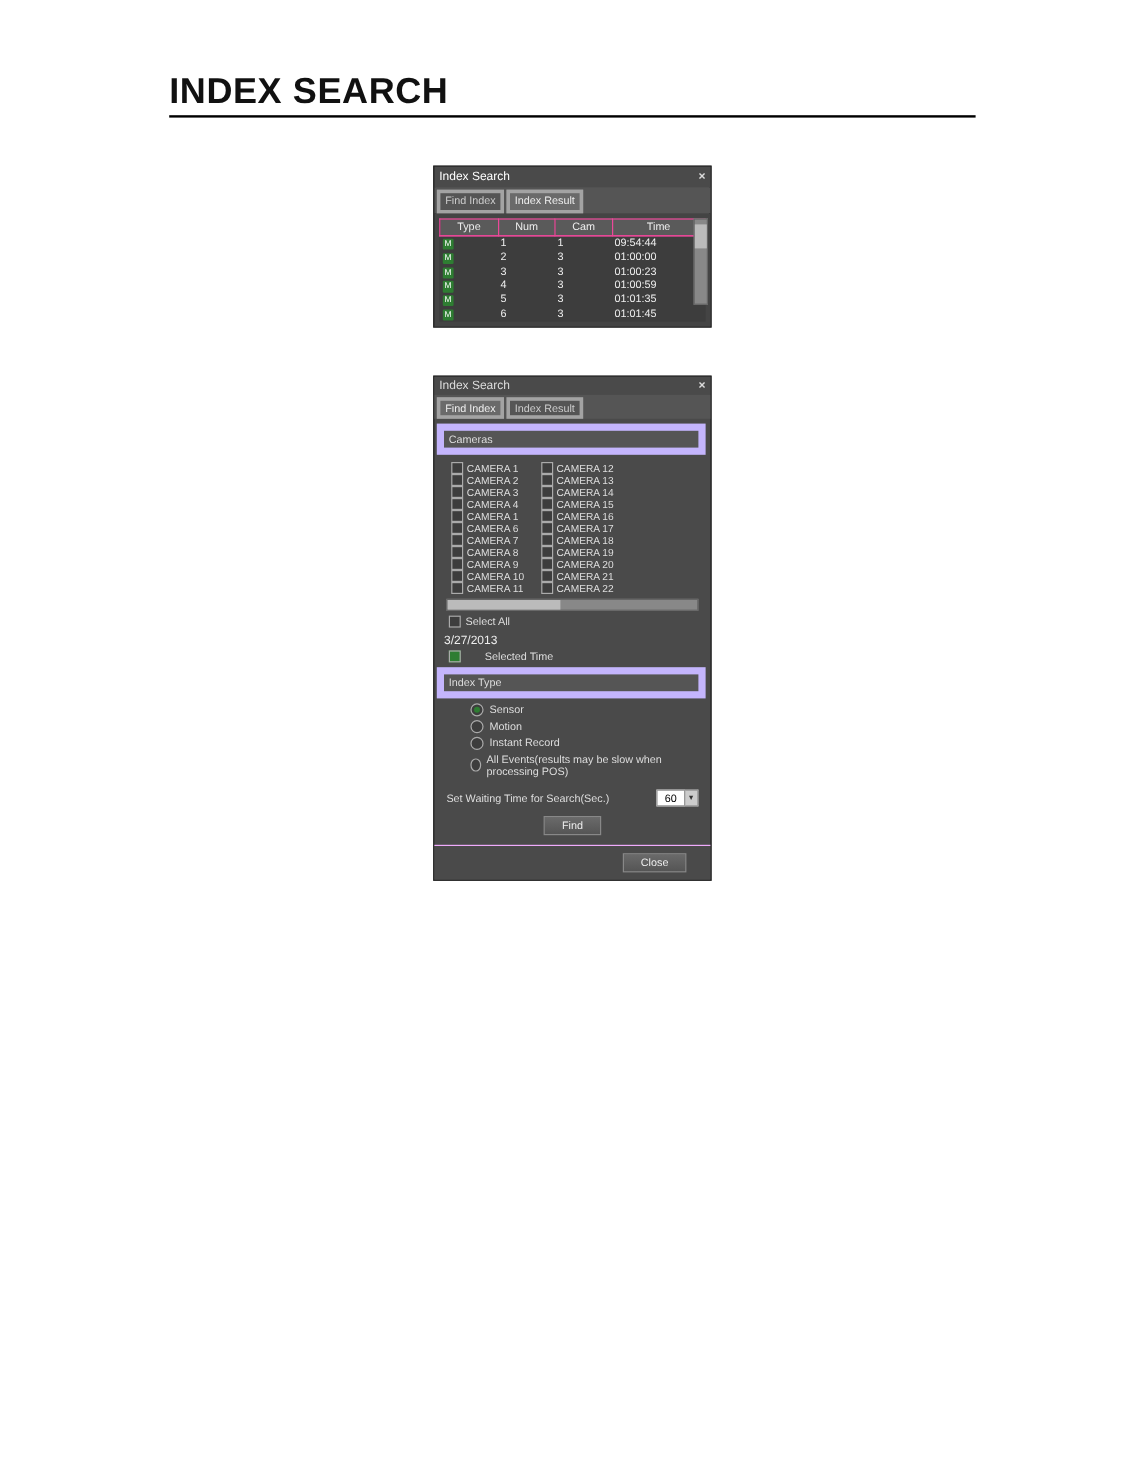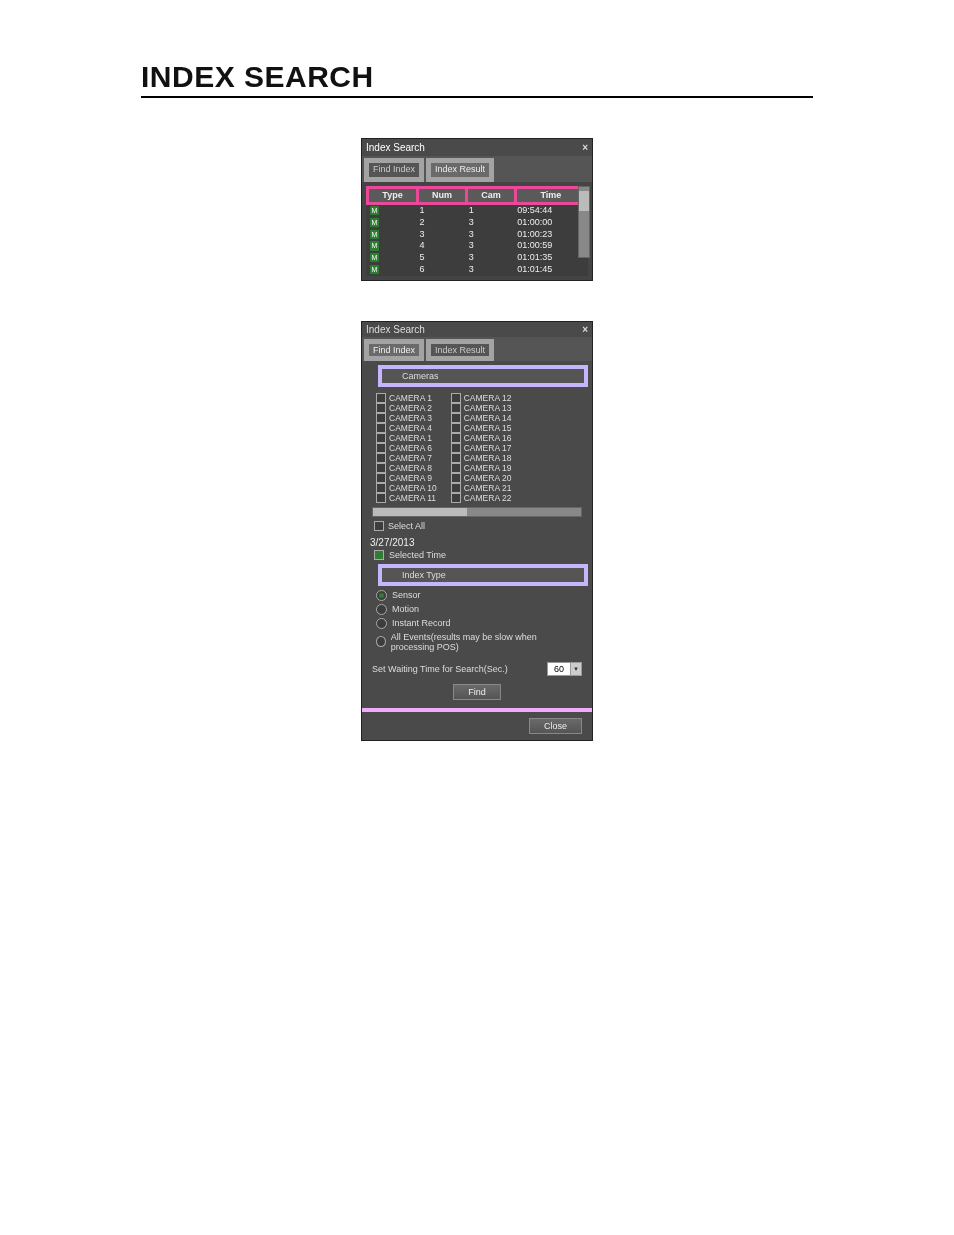--- a/index.html
+++ b/index.html
@@ -6,62 +6,62 @@
   .page{width:872px;margin:0 auto;padding:60px 100px 80px 100px;box-sizing:border-box}
   .page-title{font-family:Impact,"Arial Black",sans-serif;font-weight:900;font-size:30px;letter-spacing:.5px;
     border-bottom:2px solid #000;padding-bottom:2px;margin-bottom:40px;color:#111}
   .body-line{font-size:13px;margin:40px 0 20px 150px}
   .window{background:#444;color:#fff;border:1px solid #222;width:230px;margin:0 auto 30px auto;font-size:10px;
     line-height:1.3;box-shadow:0 0 0 1px #000 inset}
   .titlebar{display:flex;align-items:center;justify-content:space-between;background:#4a4a4a;padding:2px 4px;
     font-size:10px}
   .close-x{color:#ddd;cursor:pointer;font-weight:bold}
   .tabs{display:flex;gap:0;background:#555;font-size:9px}
-  .tab{background:#6a6a6a;border:5px solid #a3a3a3;padding:1px 4px;margin:2px 0 0 2px;color:#eee}
+  .tab{background:#6a6a6a;border:3px solid #a3a3a3;padding:1px 4px;margin:2px 0 0 2px;color:#eee}
   .tab.inactive{background:#555;color:#ccc}
   .result-body{background:#444;padding:4px 4px 4px 4px;position:relative}
   .rtable{width:100%;border-collapse:collapse;font-size:9px;color:#eee;background:#3d3d3d}
-  .rtable th{background:#5a5a5a;border:3px solid #ec4899;padding:1px 2px;font-weight:bold}
+  .rtable th{background:#5a5a5a;border:1px solid #ec4899;padding:1px 2px;font-weight:normal}
   .rtable td{border:0;padding:0 2px;text-align:left}
   .badge{display:inline-block;background:#2e7d32;color:#fff;font-size:7px;padding:0 2px;border-radius:1px}
   .scroll-stub{position:absolute;right:2px;top:4px;width:10px;height:70px;background:#888;border:1px solid #666}
   .scroll-stub .thumb{background:#bbb;height:20px;margin-top:4px}
   
   .win2{width:230px;margin:40px auto 0 auto;background:#4a4a4a;border:1px solid #222;font-size:9px;color:#ddd}
-  .win2 .section-label{background:#555;border:4px solid #c4b5fd;padding:2px 20px;margin:4px 4px 2px 16px;font-size:9px}
+  .win2 .section-label{background:#555;border:6px solid #c4b5fd;padding:2px 4px;margin:4px 4px 2px 2px;font-size:9px}
   .cam-grid{display:flex;gap:14px;padding:4px 10px 2px 14px;font-size:8.5px}
   .cam-col{display:flex;flex-direction:column;gap:0}
   .cam-row{display:flex;align-items:center;gap:3px;white-space:nowrap}
   .cb{width:8px;height:8px;border:1px solid #aaa;background:#3d3d3d;display:inline-block}
   .hscroll{height:8px;background:#888;border:1px solid #666;margin:2px 10px 4px 10px;position:relative}
   .hscroll .hthumb{position:absolute;left:0;top:0;height:100%;width:45%;background:#bbb}
   .selectall{display:flex;align-items:center;gap:4px;margin:4px 12px;font-size:9px}
   .date-line{margin:6px 8px 2px 8px;font-size:10px;color:#eee}
-  .time-row{display:flex;align-items:flex-start;gap:5px;margin:0 12px;font-size:9px}
+  .time-row{display:flex;align-items:flex-start;gap:20px;margin:0 12px;font-size:9px}
   .time-row .col{flex:1}
   .time-box{display:flex;align-items:center;gap:2px}
   .tbox{width:34px;height:12px;background:#fff;border:1px solid #999;color:#000;font-size:9px;padding:0 2px;
     display:inline-flex;align-items:center}
   .spin{width:10px;height:12px;border:1px solid #999;background:#ddd;display:inline-flex;align-items:center;
     justify-content:center;font-size:7px;color:#555}
   .index-type{margin:4px 8px 6px 8px}
-  .radio-row{display:flex;align-items:center;gap:5px;margin:3px 6px;font-size:9px}
+  .radio-row{display:flex;align-items:center;gap:5px;margin:3px 22px;font-size:9px}
   .rdot{width:9px;height:9px;border-radius:50%;border:1px solid #aaa;background:#3d3d3d;display:inline-flex;
     align-items:center;justify-content:center}
   .rdot .sel{width:5px;height:5px;border-radius:50%;background:#2e7d32}
   .wait-row{display:flex;align-items:center;justify-content:space-between;margin:10px 10px 8px 10px;font-size:9px}
   .combo{display:flex;align-items:flex-end}
   .combo .cval{width:22px;height:12px;border:1px solid #999;background:#fff;color:#000;font-size:9px;
     display:inline-flex;align-items:center;justify-content:center}
   .combo .carrow{width:10px;height:12px;border:1px solid #999;border-left:0;background:#ccc;display:inline-flex;
     align-items:center;justify-content:center;font-size:7px;color:#333}
   .btn{display:inline-block;border:1px solid #888;background:linear-gradient(#6a6a6a,#555);color:#eee;
     padding:2px 14px;font-size:9px}
   .find-row{display:flex;justify-content:center;margin:6px 0 8px 0}
-  .close-row{display:flex;justify-content:flex-end;padding:6px 10px;border-top:4px solid #f0abfc;background:#4a4a4a}
+  .close-row{display:flex;justify-content:flex-end;padding:6px 20px;border-top:1px solid #f0abfc;background:#4a4a4a}
 </style>
 </head>
 <body>
 
 <div class="page">
   <div class="page-title">INDEX SEARCH</div>
 
   <div class="window">
     <div class="titlebar">
       <span>Index Search</span>

